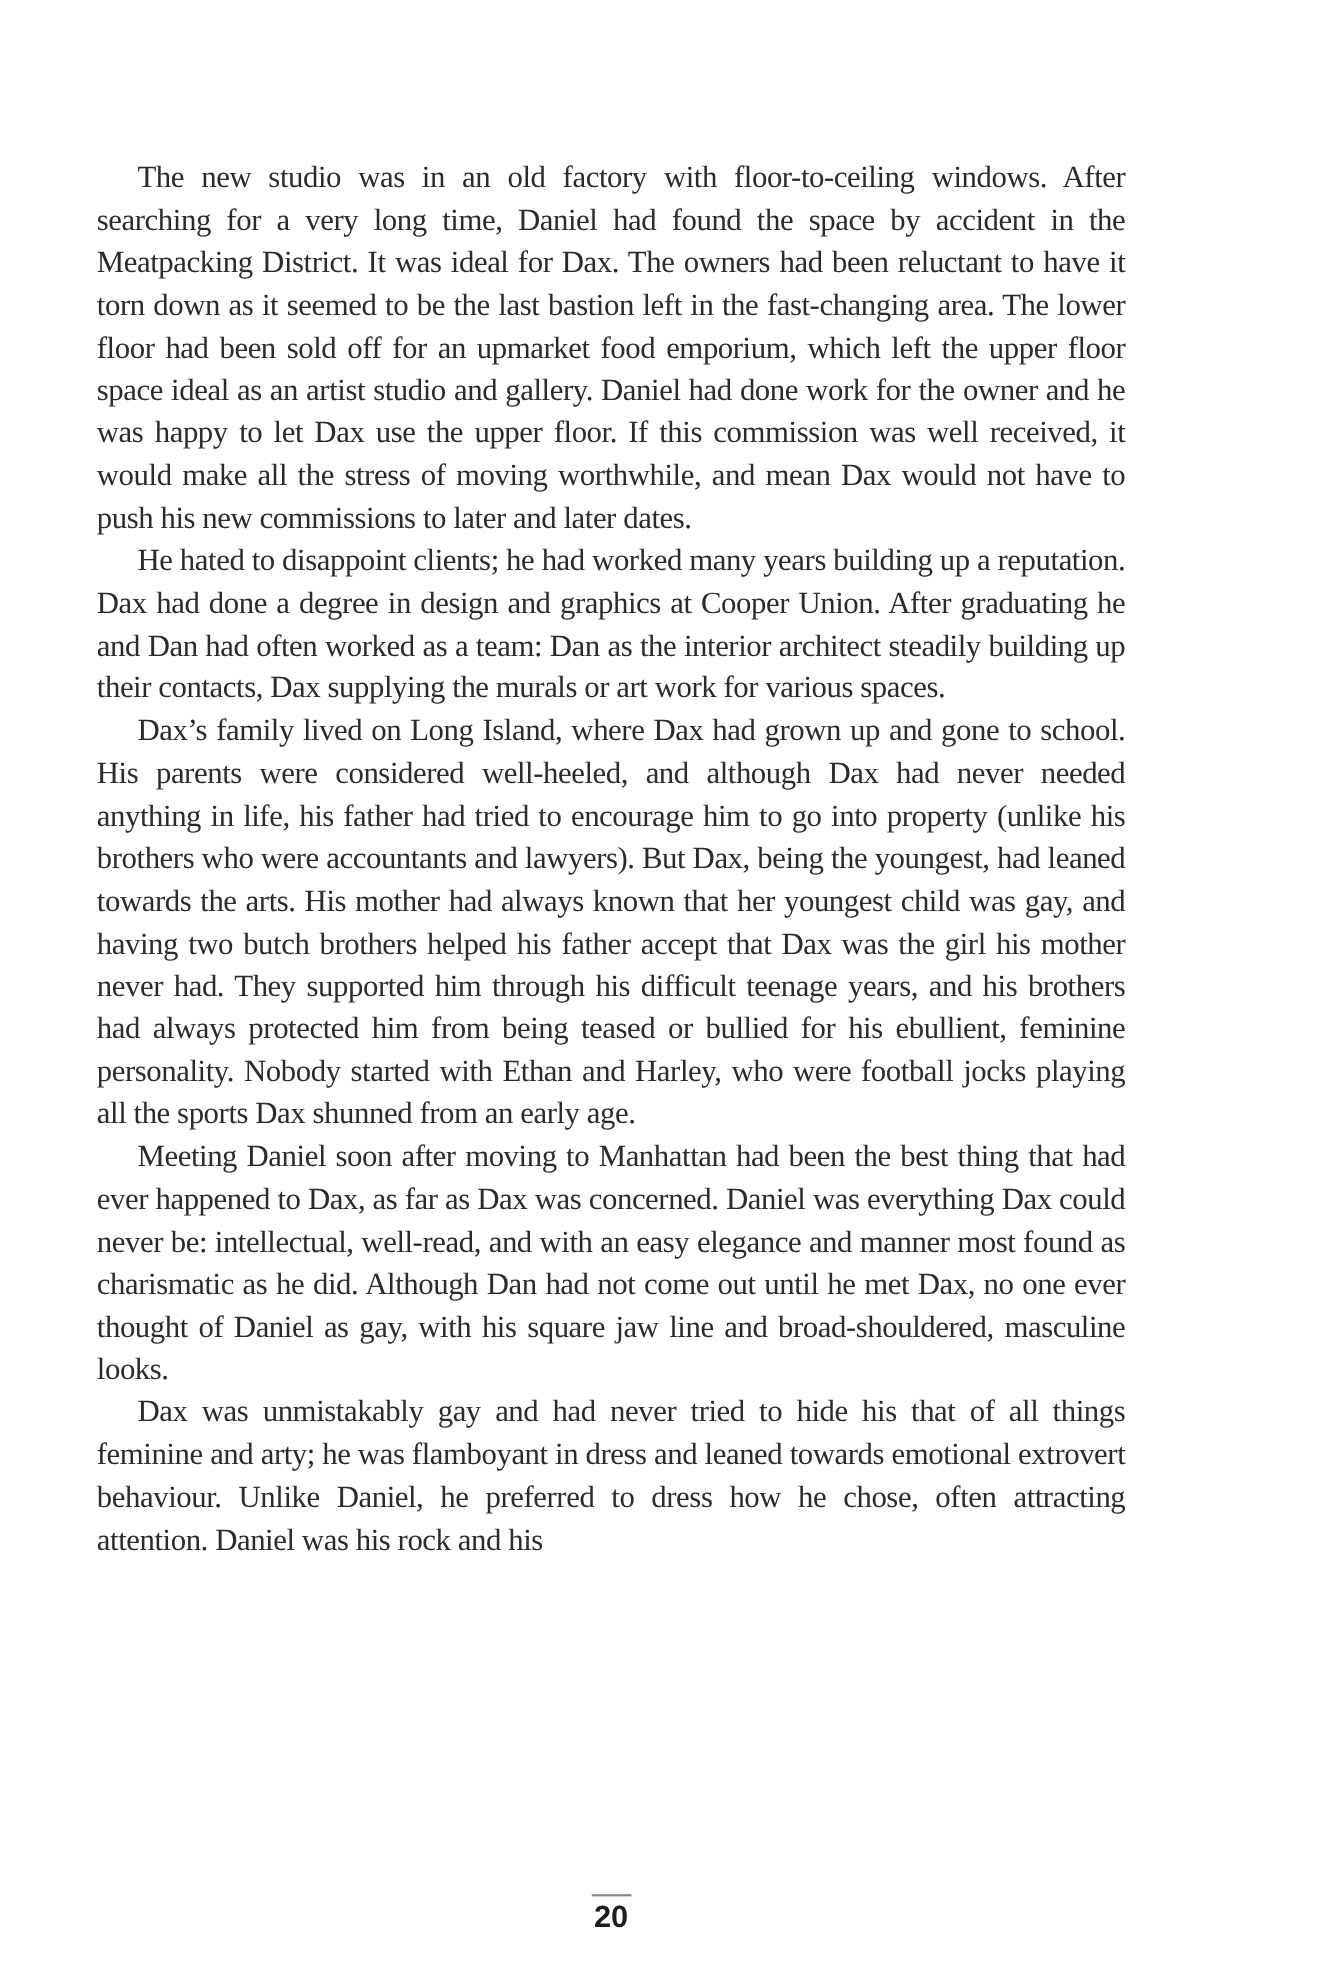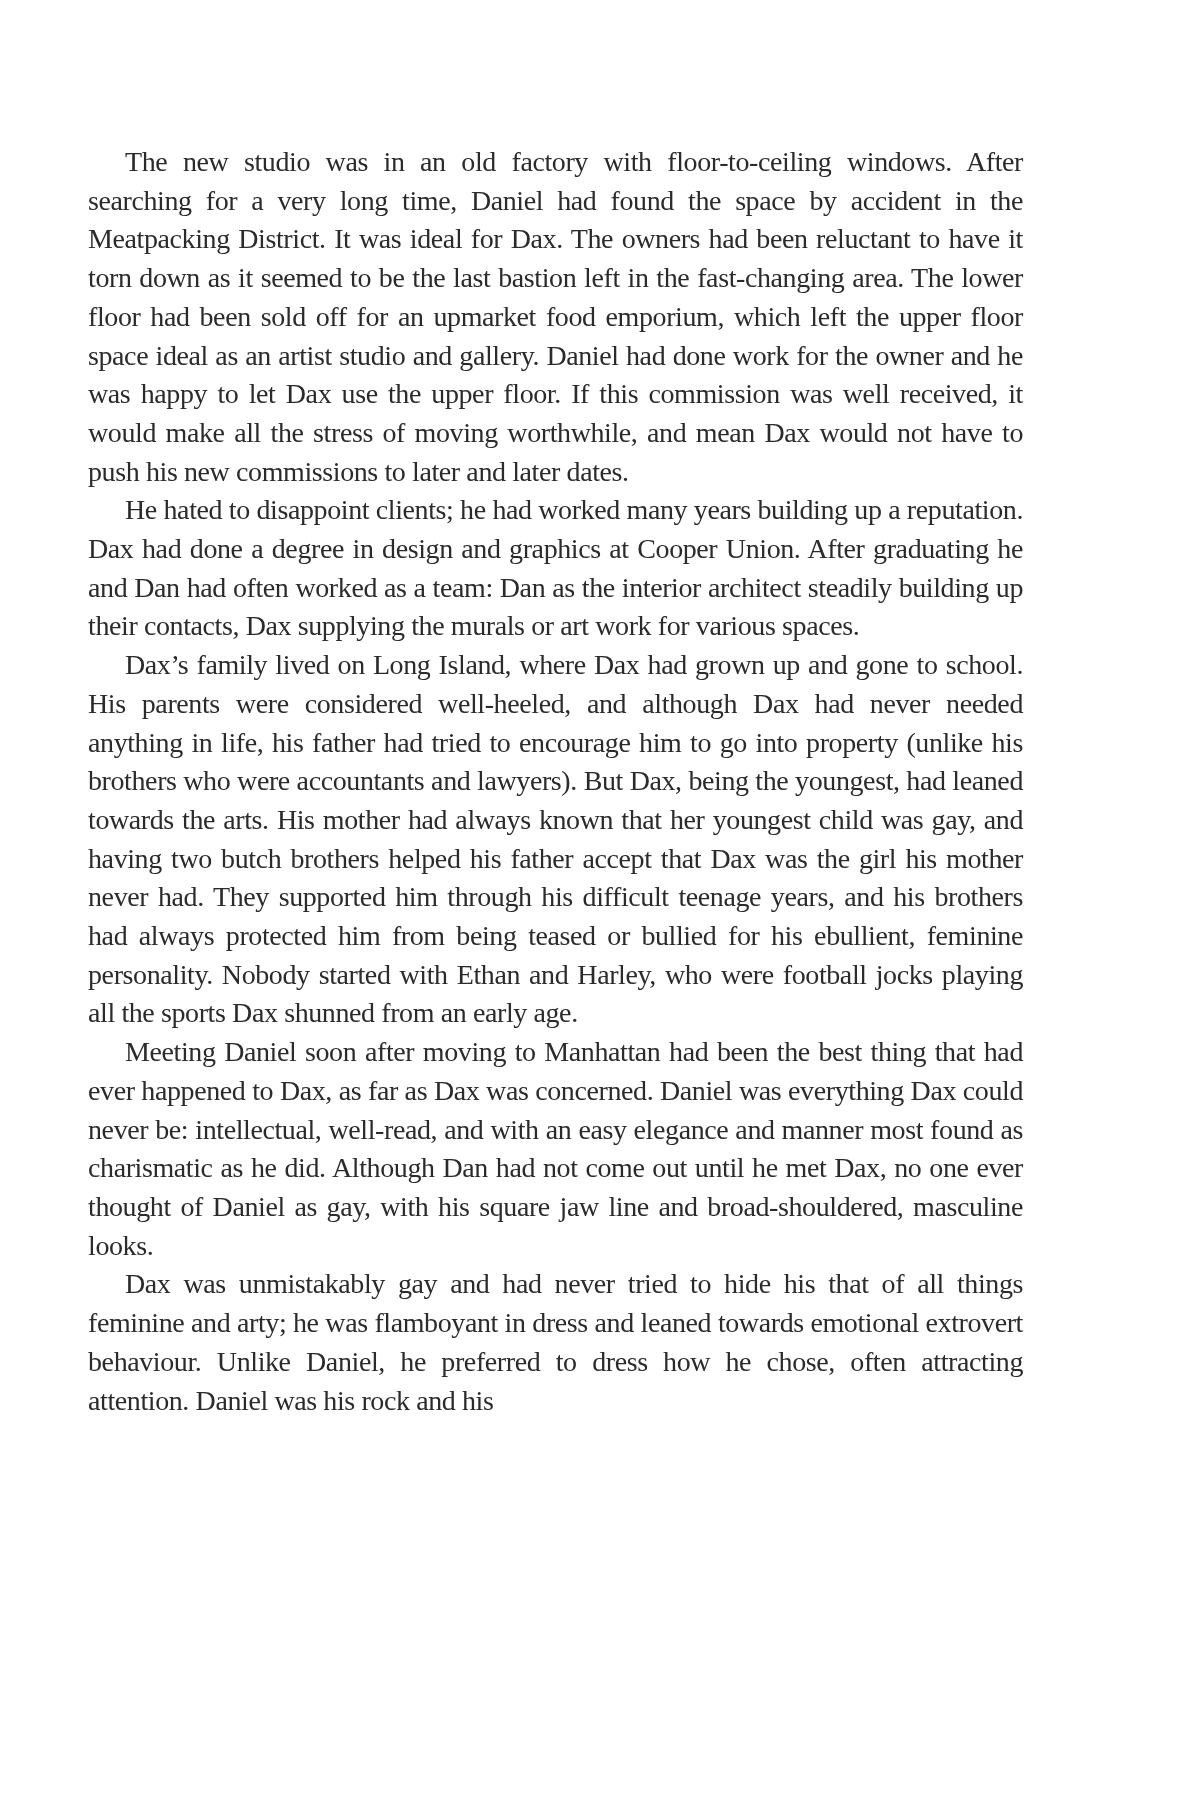--- a/index.html
+++ b/index.html
@@ -58,14 +58,18 @@
 <div class="page">
 
   <main class="text-block">
     <p class="para">The new studio was in an old factory with floor-to-ceiling windows. After searching for a very long time, Daniel had found the space by accident in the Meatpacking District. It was ideal for Dax. The owners had been reluctant to have it torn down as it seemed to be the last bastion left in the fast-changing area. The lower floor had been sold off for an upmarket food emporium, which left the upper floor space ideal as an artist studio and gallery. Daniel had done work for the owner and he was happy to let Dax use the upper floor. If this commission was well received, it would make all the stress of moving worthwhile, and mean Dax would not have to push his new commissions to later and later dates.</p>
     <p class="para">He hated to disappoint clients; he had worked many years building up a reputation. Dax had done a degree in design and graphics at Cooper Union. After graduating he and Dan had often worked as a team: Dan as the interior architect steadily building up their contacts, Dax supplying the murals or art work for various spaces.</p>
     <p class="para">Dax’s family lived on Long Island, where Dax had grown up and gone to school. His parents were considered well-heeled, and although Dax had never needed anything in life, his father had tried to encourage him to go into property (unlike his brothers who were accountants and lawyers). But Dax, being the youngest, had leaned towards the arts. His mother had always known that her youngest child was gay, and having two butch brothers helped his father accept that Dax was the girl his mother never had. They supported him through his difficult teenage years, and his brothers had always protected him from being teased or bullied for his ebullient, feminine personality. Nobody started with Ethan and Harley, who were football jocks playing all the sports Dax shunned from an early age.</p>
     <p class="para">Meeting Daniel soon after moving to Manhattan had been the best thing that had ever happened to Dax, as far as Dax was concerned. Daniel was everything Dax could never be: intellectual, well-read, and with an easy elegance and manner most found as charismatic as he did. Although Dan had not come out until he met Dax, no one ever thought of Daniel as gay, with his square jaw line and broad-shouldered, masculine looks.</p>
     <p class="para">Dax was unmistakably gay and had never tried to hide his that of all things feminine and arty; he was flamboyant in dress and leaned towards emotional extrovert behaviour. Unlike Daniel, he preferred to dress how he chose, often attracting attention. Daniel was his rock and his</p>
   </main>
 
+  <footer class="folio">
+    <div class="folio-rule"></div>
+    <div class="folio-number">20</div>
+  </footer>
 
 </div>
 
 </body></html>

